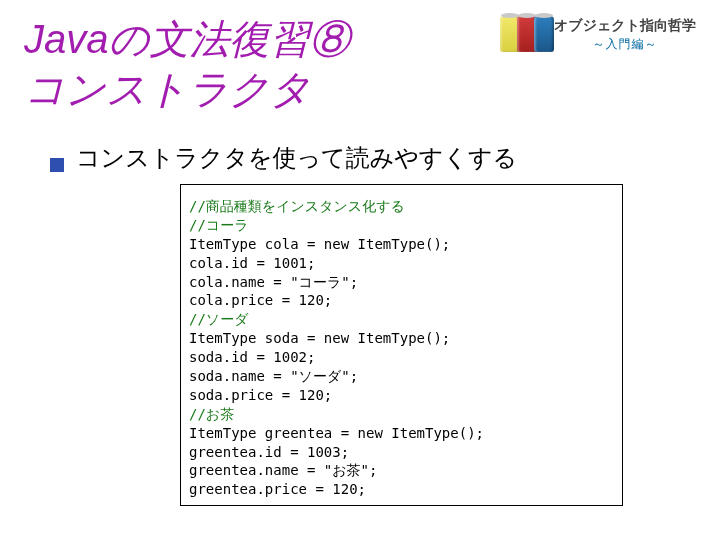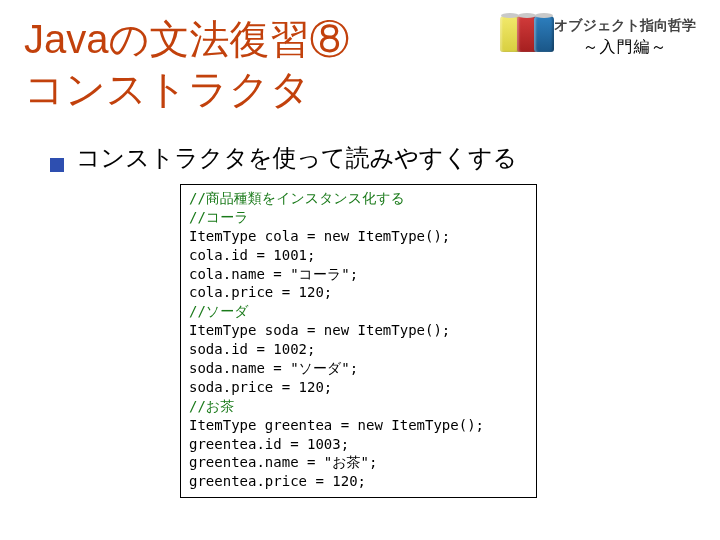--- a/index.html
+++ b/index.html
@@ -15,27 +15,28 @@
     padding: 14px 24px 24px 24px;
   }
   .header-row {
     display: flex;
     align-items: flex-start;
     justify-content: space-between;
   }
   .title {
     font-size: 40px;
     font-weight: normal;
-    color: #c2410c;
+    color: #a21caf;
+    font-style: italic;
     line-height: 1.25;
     white-space: pre-line;
   }
   .logo-area {
     display: flex;
-    align-items: flex-start;
+    align-items: flex-end;
     margin-top: 2px;
   }
   .cans {
     display: flex;
     gap: -2px;
   }
   .can {
     width: 20px;
     height: 36px;
     border-radius: 4px 4px 3px 3px;
@@ -56,21 +57,21 @@
   .can.lemon { background: linear-gradient(#f2e96b,#d8cf3f); }
   .can.cola  { background: linear-gradient(#d23b3b,#a51f1f); }
   .can.soda  { background: linear-gradient(#2d7fbf,#1a5687); }
   .logo-text {
     text-align: center;
     color: #555;
     font-size: 14px;
     line-height: 1.4;
   }
   .logo-text .main { font-weight: bold; color: #444; }
-  .logo-text .sub { font-size: 16px; color: #000000; letter-spacing: 1px; }
+  .logo-text .sub { font-size: 12px; color: #0369a1; letter-spacing: 1px; }
 
   .bullet-row {
     display: flex;
     align-items: baseline;
     margin-top: 28px;
     margin-left: 26px;
     gap: 12px;
   }
   .bullet-square {
     width: 14px;
@@ -79,23 +80,23 @@
     transform: translateY(6px);
     flex-shrink: 0;
   }
   .bullet-text {
     font-size: 24px;
     color: #000;
   }
 
   .code-box {
     margin: 10px 0 0 156px;
-    width: 357px;
+    width: 443px;
     border: 1px solid #000;
-    padding: 4px 8px 6px 8px;
+    padding: 12px 8px 6px 8px;
     font-family: "MS Gothic", monospace;
     font-size: 14px;
     line-height: 1.35;
     white-space: pre;
     color: #000;
   }
   .code-box .comment { color: #1a7a1a; }
 </style>
 </head>
 <body>

